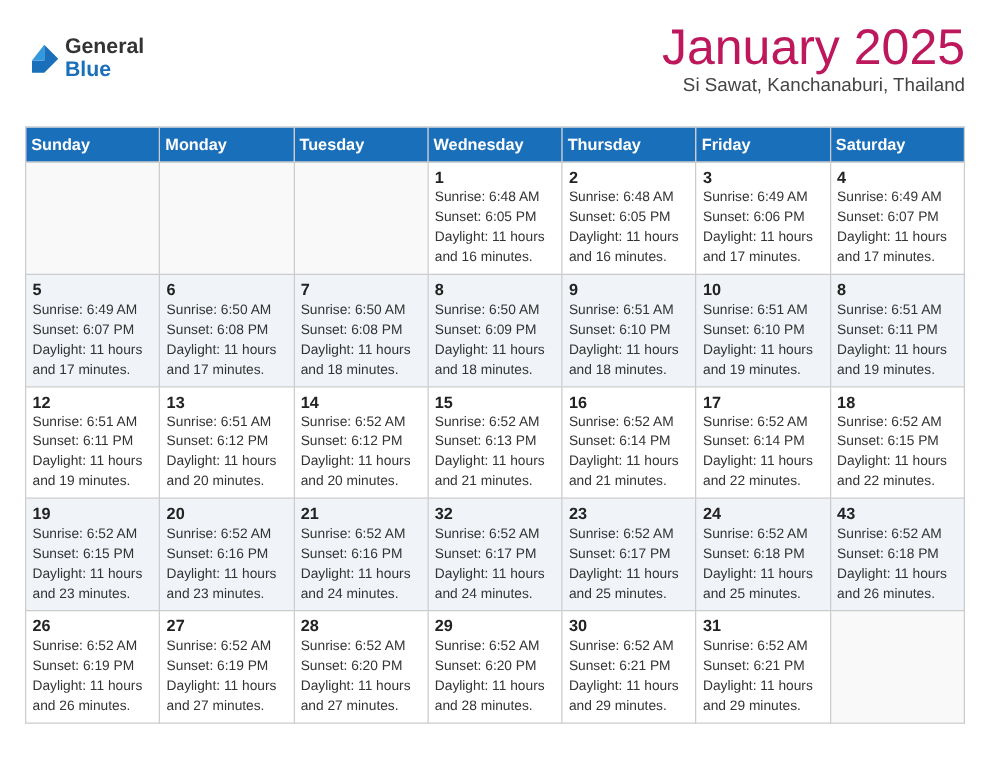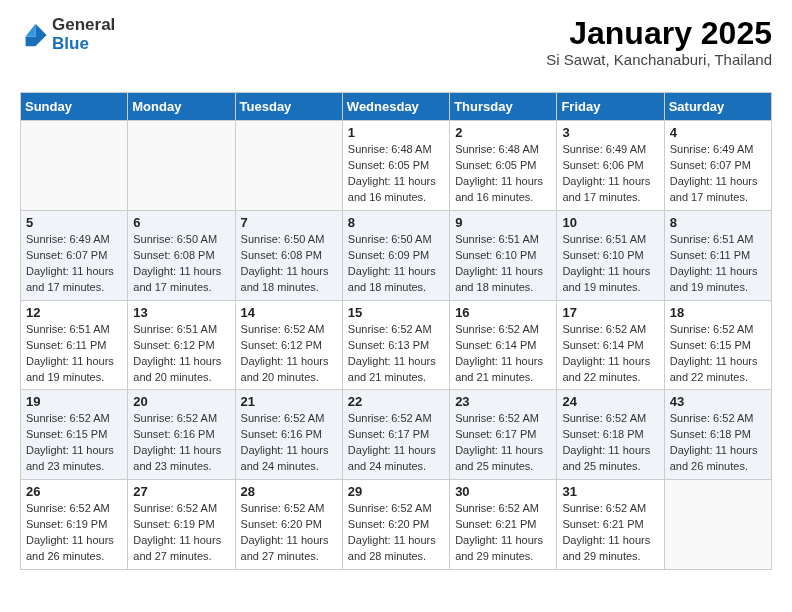--- a/index.html
+++ b/index.html
@@ -6,40 +6,40 @@
     body {
       font-family: Arial, sans-serif;
       background: #fff;
       width: 792px;
       min-height: 612px;
       padding: 16px 20px;
     }
     .header-section {
       display: flex;
       justify-content: space-between;
-      align-items: flex-start;
+      align-items: center;
       margin-bottom: 12px;
       gap: 48px;
     }
     .logo {
       display: flex;
       align-items: center;
       gap: 4px;
     }
     .logo-icon {
       width: 28px;
       height: 28px;
     }
     .title-section {
       text-align: right;
     }
     .month-title {
-      font-size: 32px;
-      font-weight: bold;
-      color: #000000;
+      font-size: 40px;
+      font-weight: normal;
+      color: #be185d;
       line-height: 1.1;
     }
     .location-title {
       font-size: 15px;
       color: #444;
       margin-left: 46px;
     }
     .calendar-table {
       width: 100%;
       border-collapse: collapse;
@@ -207,21 +207,21 @@
         </td>
         <td>
           <span class="day-number">20</span>
           <div class="day-detail">Sunrise: 6:52 AM<br>Sunset: 6:16 PM<br>Daylight: 11 hours and 23 minutes.</div>
         </td>
         <td>
           <span class="day-number">21</span>
           <div class="day-detail">Sunrise: 6:52 AM<br>Sunset: 6:16 PM<br>Daylight: 11 hours and 24 minutes.</div>
         </td>
         <td>
-          <span class="day-number">22</span>
+          <span class="day-number">32</span>
           <div class="day-detail">Sunrise: 6:52 AM<br>Sunset: 6:17 PM<br>Daylight: 11 hours and 24 minutes.</div>
         </td>
         <td>
           <span class="day-number">23</span>
           <div class="day-detail">Sunrise: 6:52 AM<br>Sunset: 6:17 PM<br>Daylight: 11 hours and 25 minutes.</div>
         </td>
         <td>
           <span class="day-number">24</span>
           <div class="day-detail">Sunrise: 6:52 AM<br>Sunset: 6:18 PM<br>Daylight: 11 hours and 25 minutes.</div>
         </td>

